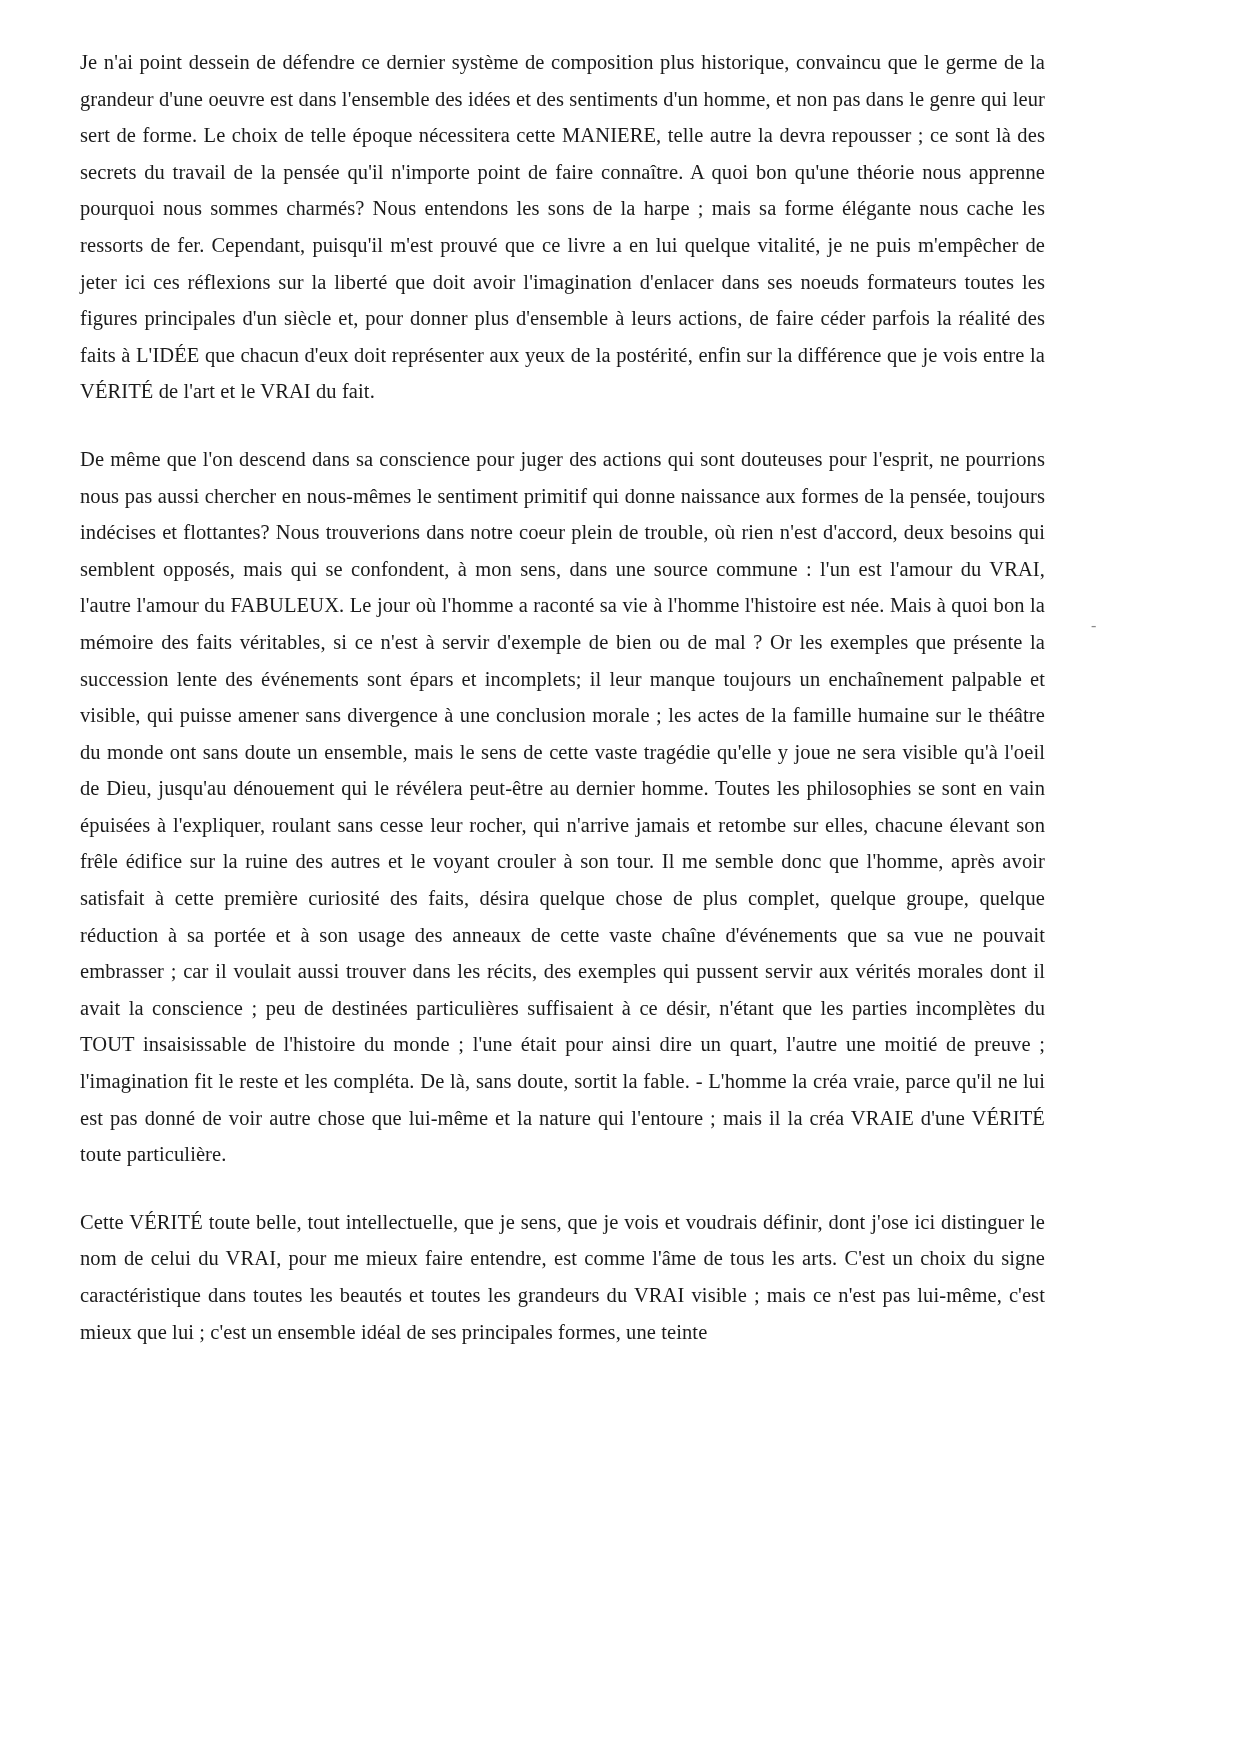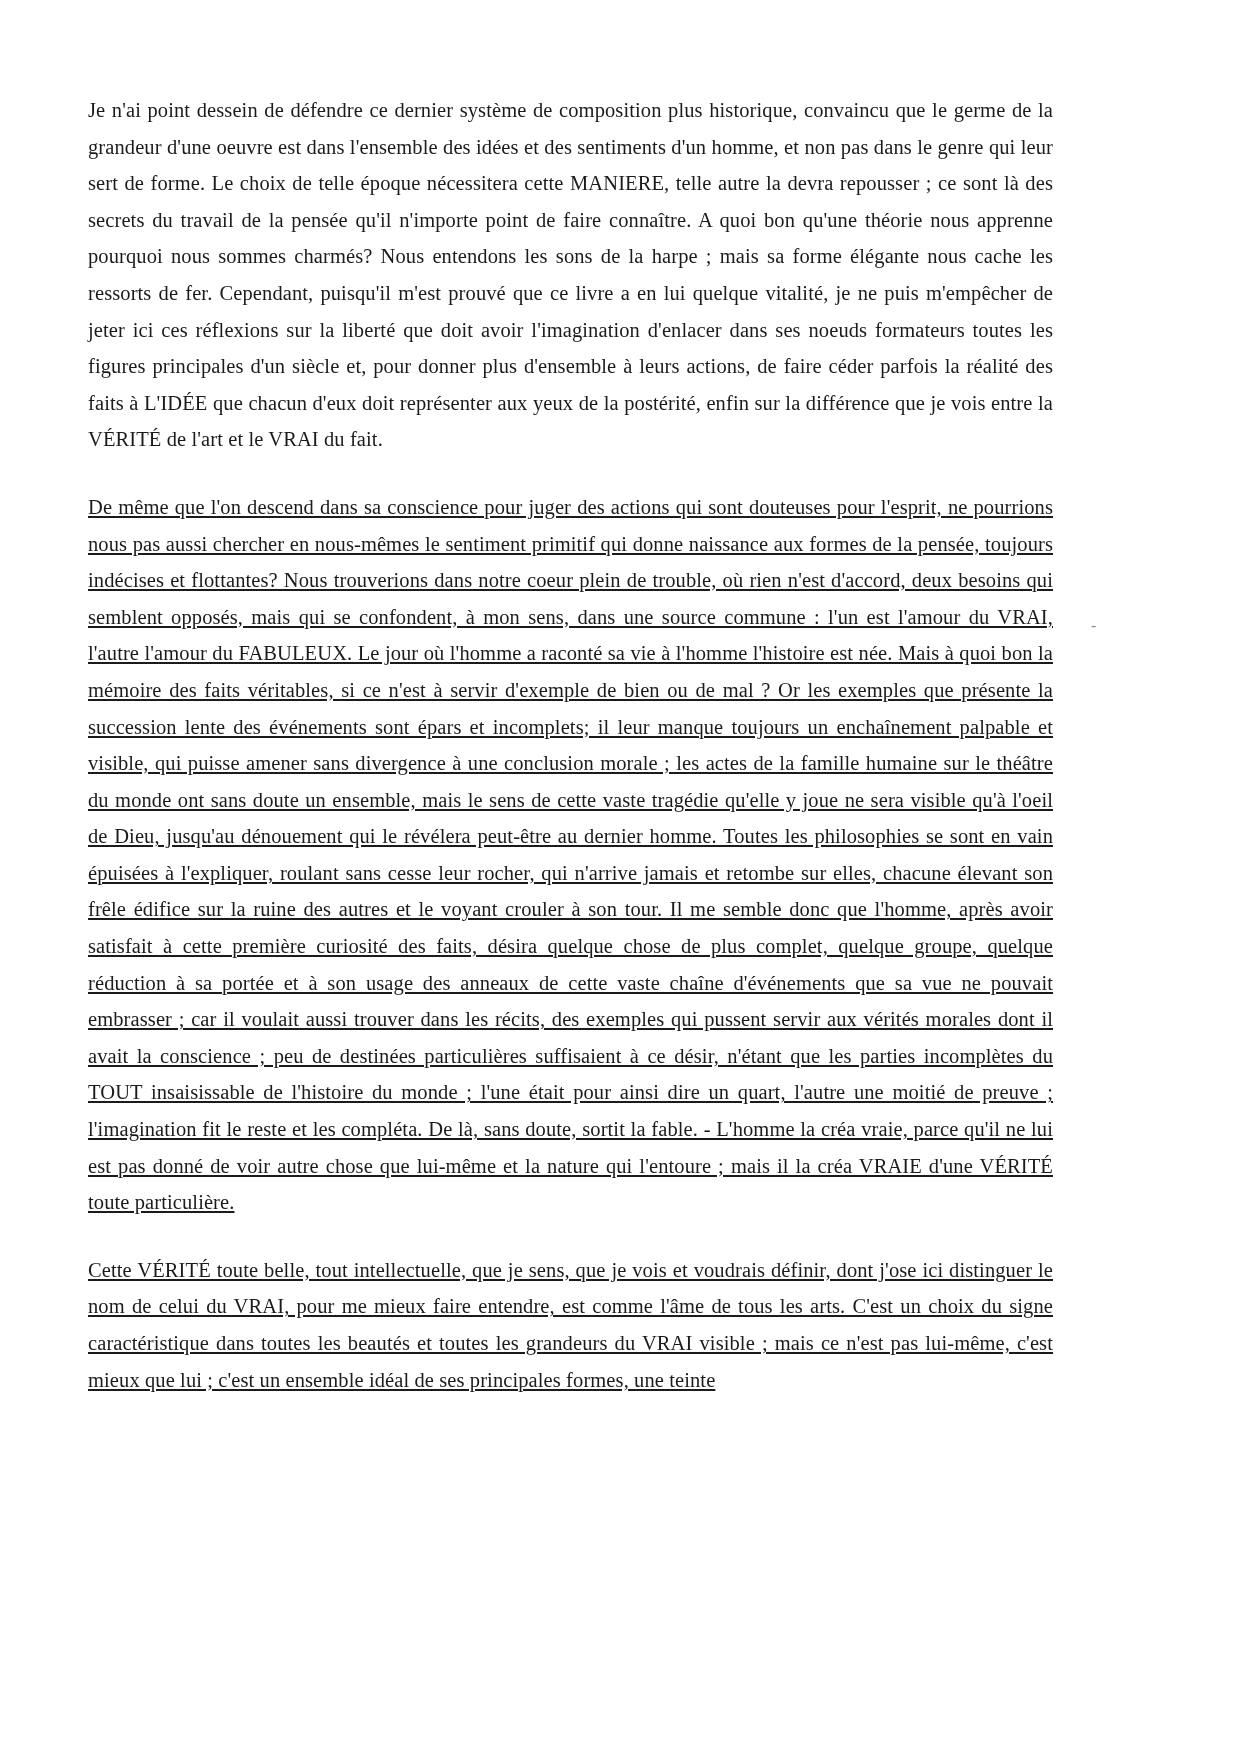--- a/index.html
+++ b/index.html
@@ -10,36 +10,34 @@
   .page {
     position: relative;
     width: 1250px;
     height: 1757px;
     background: #ffffff;
     overflow: hidden;
     font-family: "Liberation Serif", serif;
   }
   .text-block {
     position: absolute;
-    left: 88px;
+    left: 80px;
     top: 44px;
     width: 965px;
-    margin-top: 48px;
   }
   .para {
     margin: 0;
     color: #1b1b1b;
     font-size: 20.5px;
     line-height: 36.6px;
     text-align: justify;
     letter-spacing: 0.1px;
   }
   .para + .para {
     margin-top: 31px;
-    text-decoration: underline;
   }
   .scan-artifact {
     position: absolute;
     left: 1091px;
     top: 618px;
     color: #8a8a8a;
     font-size: 16px;
     line-height: 16px;
     user-select: none;
   }

